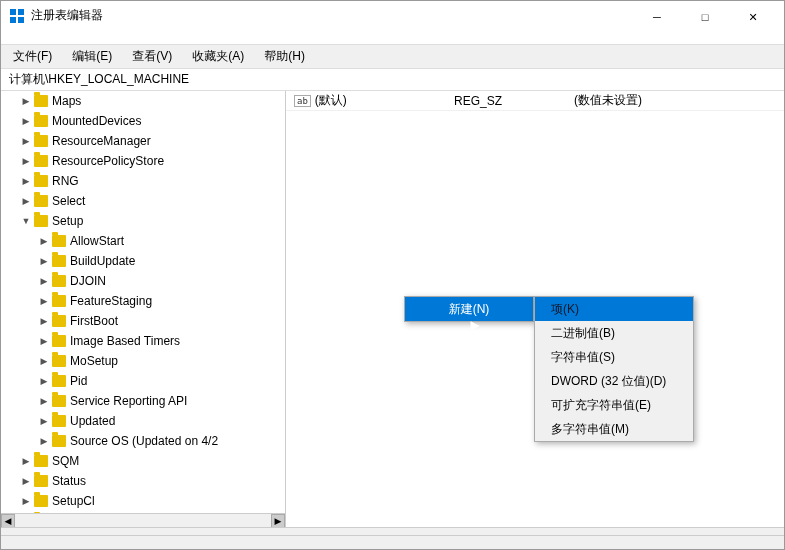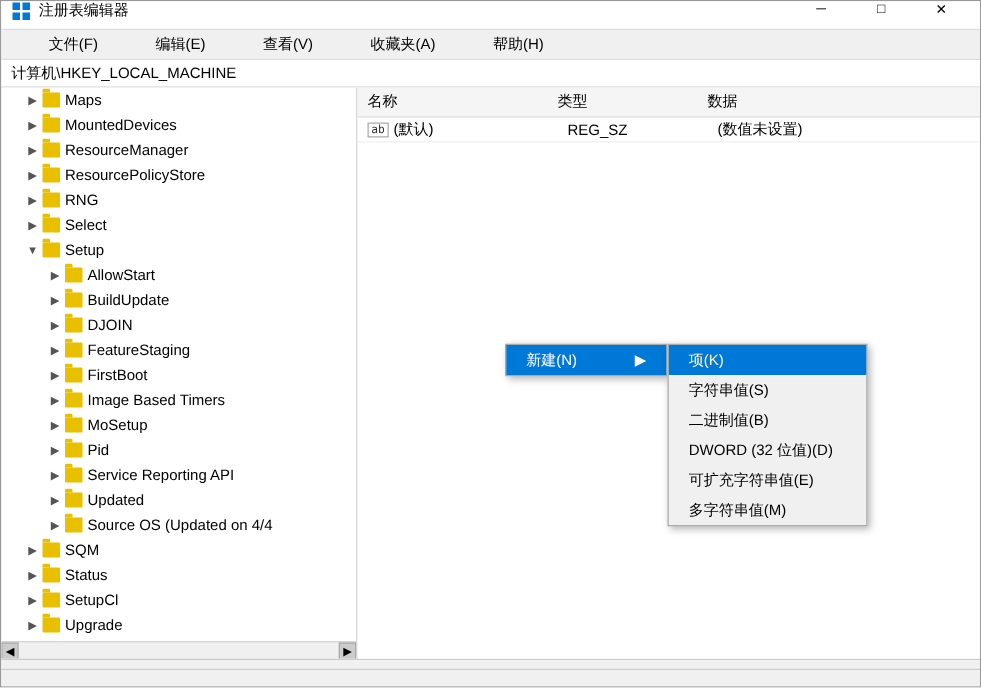--- a/index.html
+++ b/index.html
@@ -15,25 +15,25 @@
       width: 785px;
       height: 550px;
       background: #f0f0f0;
       border: 1px solid #999;
       display: flex;
       flex-direction: column;
     }
     .title-bar {
       background: #fff;
       display: flex;
-      align-items: flex-end;
+      align-items: flex-start;
       justify-content: space-between;
       padding: 6px 8px;
       border-bottom: 1px solid #ddd;
-      height: 23px;
+      height: 44px;
     }
     .title-bar-left {
       display: flex;
       align-items: center;
       gap: 6px;
     }
     .title-icon {
       width: 16px;
       height: 16px;
     }
@@ -63,21 +63,20 @@
       padding: 2px 4px;
       gap: 4px;
       border-bottom: 1px solid #ddd;
       height: 24px;
       align-items: center;
     }
     .menu-item {
       padding: 2px 8px;
       cursor: pointer;
       font-size: 12px;
-      margin-left: 26px;
     }
     .breadcrumb-bar {
       background: #fff;
       padding: 3px 8px;
       border-bottom: 1px solid #ddd;
       font-size: 12px;
       height: 22px;
       display: flex;
       align-items: center;
     }
@@ -207,21 +206,21 @@
     .ctx-item {
       display: flex;
       align-items: center;
       justify-content: space-between;
       padding: 4px 16px;
       cursor: pointer;
       font-size: 12px;
       white-space: nowrap;
       height: 24px;
     }
-    .ctx-item.active { background: #0078d7; color: #fff; }
+    .ctx-item.active { background: #0078d7; color: #fff; flex-direction: column; }
     .ctx-arrow { margin-left: 12px; }
     
     .submenu {
       position: absolute;
       top: 205px;
       left: 248px;
       background: #f0f0f0;
       border: 1px solid #aaa;
       box-shadow: 2px 2px 6px rgba(0,0,0,0.3);
       z-index: 101;
@@ -229,21 +228,21 @@
     }
     .sub-item {
       display: flex;
       align-items: center;
       padding: 4px 16px;
       cursor: pointer;
       font-size: 12px;
       white-space: nowrap;
       height: 24px;
     }
-    .sub-item.highlighted { background: #0078d7; color: #fef9c3; }
+    .sub-item.highlighted { background: #0078d7; color: #0f172a; }
     .status-bar {
       height: 22px;
       background: #f0f0f0;
       border-top: 1px solid #ccc;
       display: flex;
       align-items: center;
     }
   </style>
 </head>
 <body>
@@ -420,21 +419,21 @@
               <div class="folder-img"></div>
             </span>
           <span class="item-label">Updated</span>
         </div>
 
         <div class="tree-item" style="padding-left:36px">
           <span class="expander">▶</span>
           <span class="folder-icon">
               <div class="folder-img"></div>
             </span>
-          <span class="item-label">Source OS (Updated on 4/4</span>
+          <span class="item-label">Source OS (Updated on 4/2</span>
         </div>
 
         <div class="tree-item" style="padding-left:18px">
           <span class="expander">▶</span>
           <span class="folder-icon">
               <div class="folder-img"></div>
             </span>
           <span class="item-label">SQM</span>
         </div>
 
@@ -465,25 +464,20 @@
 
       <div class="scrollbar-h">
         <div style="width:14px;height:14px;background:#ccc;border:1px solid #aaa;display:flex;align-items:center;justify-content:center;font-size:9px;">◀</div>
         <div style="flex:1;height:14px;background:#f0f0f0;"></div>
         <div style="width:14px;height:14px;background:#ccc;border:1px solid #aaa;display:flex;align-items:center;justify-content:center;font-size:9px;">▶</div>
       </div>
     </div>
 
     <div class="right-panel">
 
-      <div class="table-header">
-        <div class="col-name">名称</div>
-        <div class="col-type">类型</div>
-        <div class="col-data">数据</div>
-      </div>
 
       <div class="table-row">
         <div class="cell col-name">
           <span class="reg-icon">
             <span class="ab-icon">ab</span>
             <span>(默认)</span>
           </span>
         </div>
         <div class="cell col-type">REG_SZ</div>
         <div class="cell col-data">(数值未设置)</div>
@@ -494,24 +488,24 @@
           <span>新建(N)</span>
           <span class="ctx-arrow">▶</span>
         </div>
       </div>
 
       <div class="submenu">
         <div class="sub-item highlighted">
           <span>项(K)</span>
         </div>
         <div class="sub-item">
+          <span>二进制值(B)</span>
+        </div>
+        <div class="sub-item">
           <span>字符串值(S)</span>
-        </div>
-        <div class="sub-item">
-          <span>二进制值(B)</span>
         </div>
         <div class="sub-item">
           <span>DWORD (32 位值)(D)</span>
         </div>
         <div class="sub-item">
           <span>可扩充字符串值(E)</span>
         </div>
         <div class="sub-item">
           <span>多字符串值(M)</span>
         </div>

